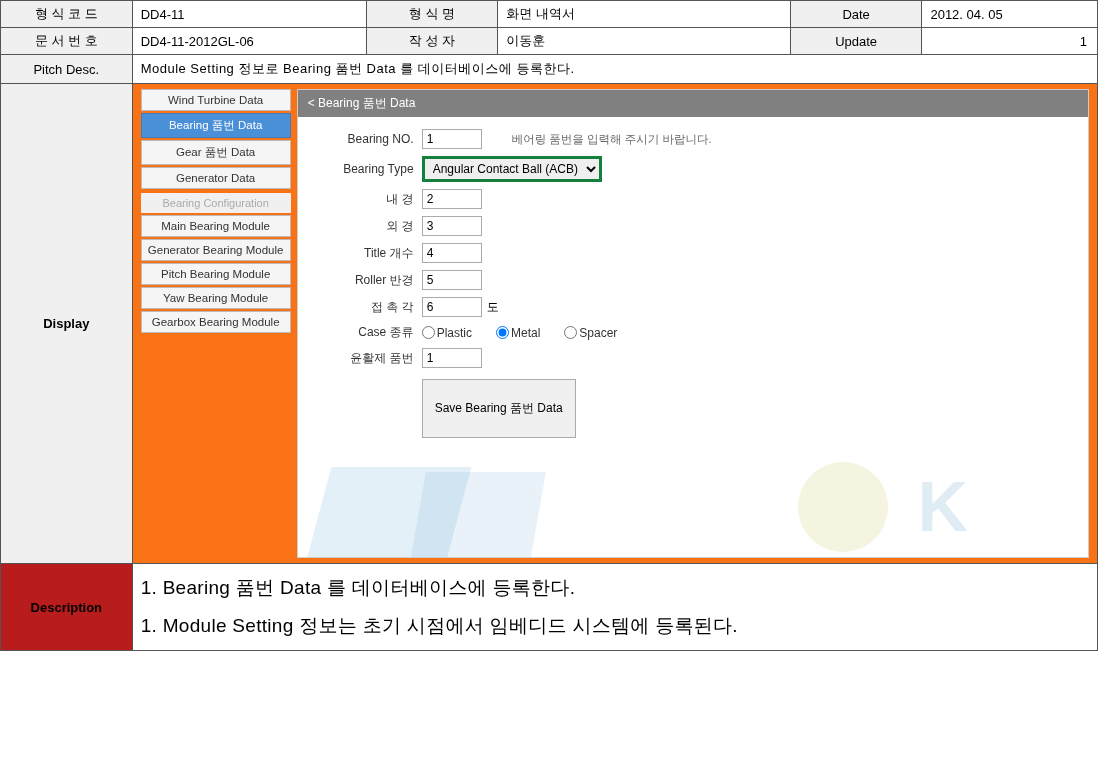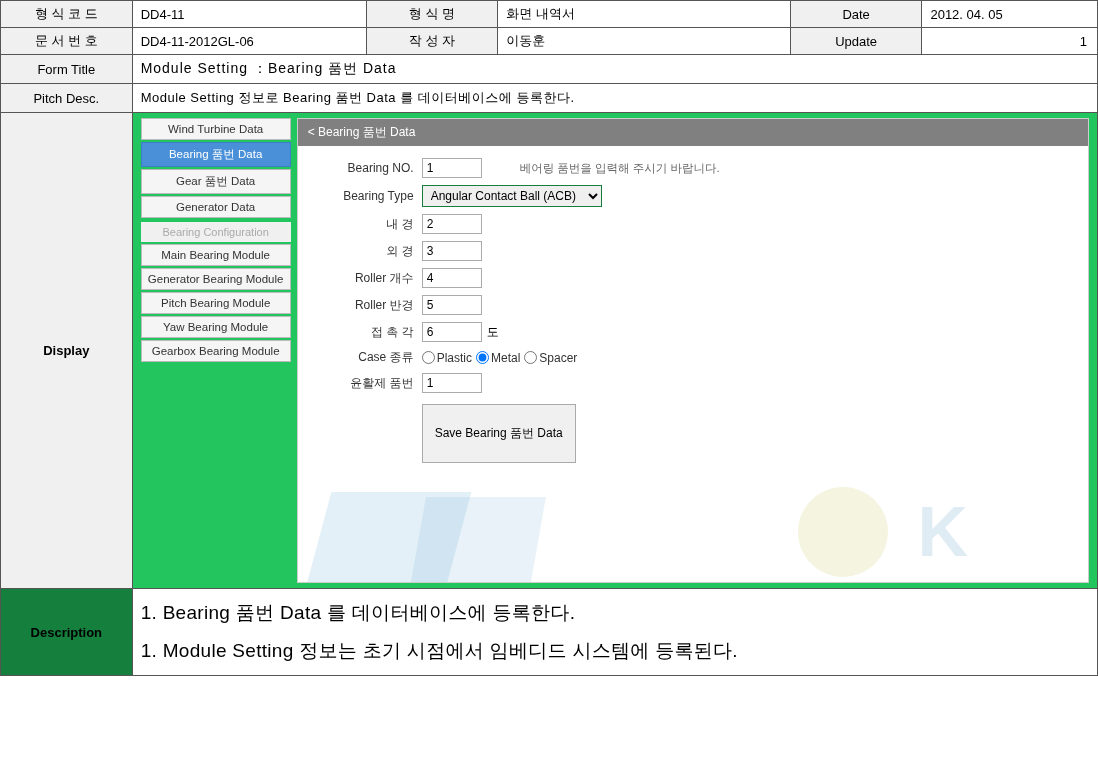--- a/index.html
+++ b/index.html
@@ -41,21 +41,21 @@
     .display-label {
       background: #f0f0f0;
       font-weight: bold;
       text-align: center;
       width: 90px;
       vertical-align: middle;
     }
     .display-content {
       padding: 10px;
       vertical-align: top;
-      background: #22c55e;
+      background: #f97316;
     }
     .inner-layout {
       display: flex;
       gap: 6px;
       align-items: flex-start;
     }
     
     .sidebar {
       width: 150px;
       flex-shrink: 0;
@@ -113,41 +113,41 @@
       color: #333;
     }
     .form-row input[type="text"] {
       width: 60px;
       border: 1px solid #aaa;
       padding: 2px 4px;
       font-size: 12px;
     }
     .form-row select {
       width: 180px;
-      border: 1px solid #15803d;
+      border: 3px solid #15803d;
       padding: 2px 4px;
       font-size: 12px;
     }
     .hint-text {
-      margin-left: 38px;
+      margin-left: 30px;
       color: #666;
       font-size: 11.5px;
     }
     .contact-angle-row {
       display: flex;
       align-items: center;
     }
     .unit-label {
       margin-left: 5px;
       font-size: 12px;
     }
     .radio-group {
       display: flex;
       align-items: center;
-      gap: 4px;
+      gap: 24px;
       font-size: 12px;
     }
     .radio-group label {
       width: auto;
       text-align: left;
       margin-right: 0;
       display: flex;
       align-items: center;
       gap: 2px;
     }
@@ -196,21 +196,21 @@
       position: absolute;
       right: 120px;
       top: 10px;
       font-size: 70px;
       font-weight: bold;
       color: rgba(100, 160, 200, 0.2);
       font-family: Arial, sans-serif;
     }
     
     .desc-label {
-      background: #15803d;
+      background: #b91c1c;
       font-weight: bold;
       text-align: center;
       vertical-align: top;
       padding-top: 10px;
       width: 90px;
     }
     .desc-content {
       padding: 10px 16px;
       line-height: 2;
       font-size: 19px;
@@ -234,24 +234,20 @@
 
   <tr class="header-row">
     <td class="label-cell">문 서  번 호</td>
     <td>DD4-11-2012GL-06</td>
     <td class="label-cell">작  성  자</td>
     <td>이동훈</td>
     <td class="label-cell">Update</td>
     <td style="text-align:right;padding-right:10px;">1</td>
   </tr>
 
-  <tr>
-    <td class="label-cell">Form Title</td>
-    <td colspan="5" class="form-title-cell">Module Setting ：Bearing 품번 Data</td>
-  </tr>
 
   <tr>
     <td class="label-cell">Pitch Desc.</td>
     <td colspan="5" class="form-desc-cell">Module Setting 정보로 Bearing 품번 Data 를 데이터베이스에 등록한다.</td>
   </tr>
 
   <tr>
     <td class="display-label">Display</td>
     <td colspan="5" class="display-content">
       <div class="inner-layout">
@@ -288,21 +284,21 @@
               <label>내 경</label>
               <input type="text" value="2" style="">
             </div>
 
             <div class="form-row">
               <label>외 경</label>
               <input type="text" value="3" style="">
             </div>
 
             <div class="form-row">
-              <label>Roller 개수</label>
+              <label>Title 개수</label>
               <input type="text" value="4" style="">
             </div>
 
             <div class="form-row">
               <label>Roller 반경</label>
               <input type="text" value="5" style="">
             </div>
 
             <div class="form-row">
               <label>접 촉 각</label>

